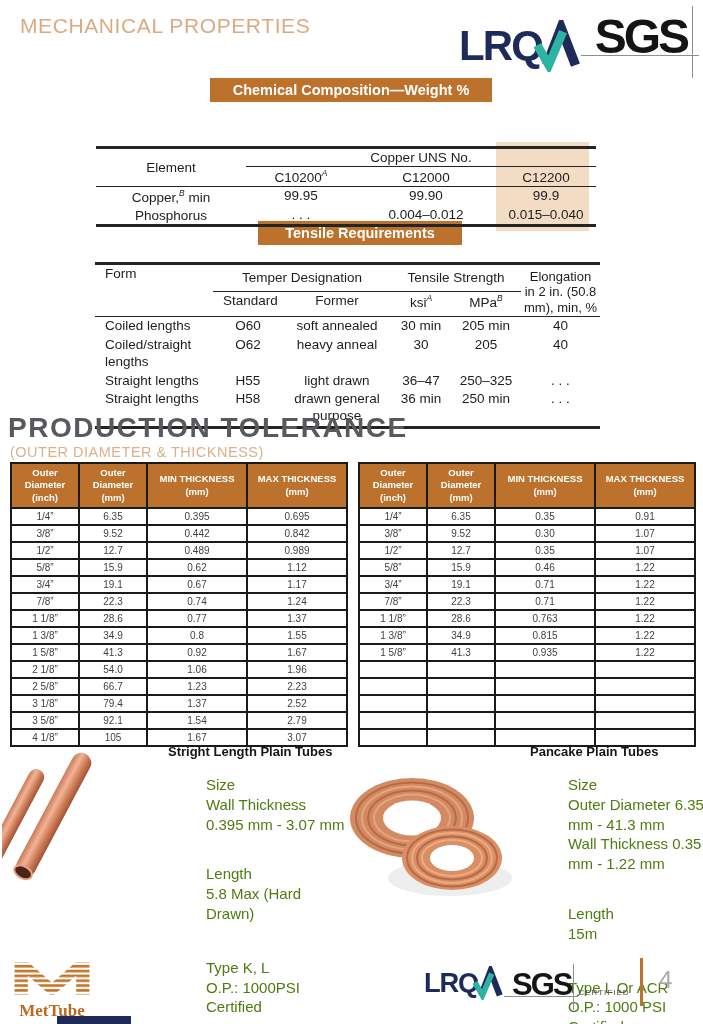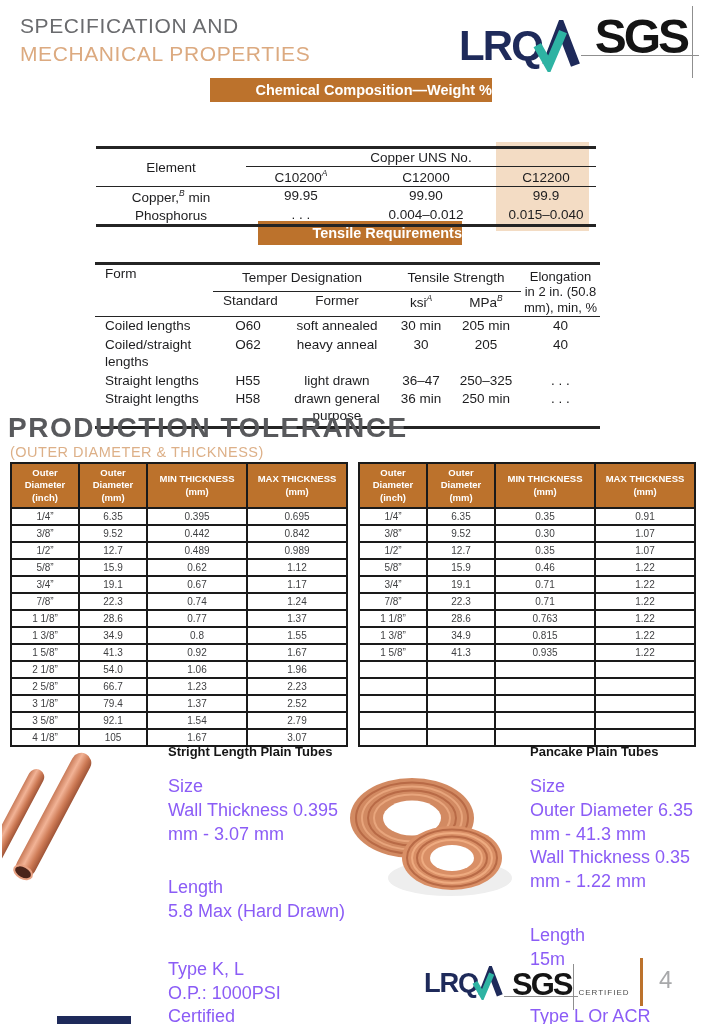--- a/index.html
+++ b/index.html
@@ -11,21 +11,21 @@
   .t1{font-size:21px;letter-spacing:.6px;color:#6a6b6e;line-height:28px;}
   .t2{font-size:21px;letter-spacing:.6px;color:#dcaa80;line-height:28px;}
   .hdr-logos{position:absolute;top:12px;right:10px;display:flex;align-items:flex-start;gap:10px;}
   .lrqa-svg{margin-top:8px;}
   .sgs{position:relative;font-size:48px;font-weight:bold;letter-spacing:-3px;color:#141414;line-height:1.05;padding-right:6px;}
   .sgs::after{content:"";position:absolute;right:0;top:-6px;width:1px;height:72px;background:#8f8f8f;}
   .sgs::before{content:"";position:absolute;left:-14px;right:-6px;bottom:6px;height:1px;background:#8f8f8f;}
 
   
   .banner{position:absolute;background:#bc722c;color:#fff;font-weight:bold;font-size:14.5px;
-          text-align:right;padding:4px 0;}
+          text-align:center;padding:4px 0;}
   .b-chem{top:78px;left:210px;width:282px;}
   .b-tens{top:221px;left:258px;width:204px;}
 
   
   .chemwrap{position:absolute;top:113px;left:96px;width:500px;margin-top:33px;}
   .chem-hl{position:absolute;left:400px;width:93px;top:-4px;bottom:-4px;background:#f3dcc4;}
   table.chem{position:relative;z-index:1;width:100%;border-collapse:collapse;
              border-top:3px solid #242424;border-bottom:3px solid #242424;font-size:13.5px;}
   .chem td{text-align:center;padding:1px 2px;}
   .chem .grp{border-bottom:1.5px solid #242424;}
@@ -58,21 +58,21 @@
   .tol col.c1,.tol col.c2{width:68px;}
   .tol col.c3,.tol col.c4{width:100px;}
 
   
   .pipes-svg{position:absolute;left:2px;top:752px;}
   .coil-svg{position:absolute;left:330px;top:760px;}
   .prod{position:absolute;top:744px;width:178px;}
   .prod.straight{left:168px;}
   .prod.pancake{left:530px;}
   .p-title{font-size:13px;font-weight:bold;color:#161616;margin-bottom:16px;}
-  .p-line{font-size:18px;color:#8b5cf6;line-height:1.32;}
+  .p-line{font-size:15px;color:#4d7c0f;line-height:1.32;margin-left:38px;}
   .gap-a{margin-top:30px;}
   .gap-b{margin-top:34px;}
 
   
   .mettube{position:absolute;left:12px;top:960px;width:80px;text-align:center;}
   .mettube-label{font-family:"Liberation Serif",serif;font-weight:bold;font-size:17px;color:#bc6a20;margin-top:1px;}
   .f-logos{position:absolute;left:424px;top:966px;display:flex;align-items:flex-end;}
   .sgs-f{position:relative;font-size:31px;font-weight:bold;letter-spacing:-2px;color:#141414;line-height:1;padding-right:3px;margin-left:6px;}
   .sgs-f::after{content:"";position:absolute;right:0;top:-5px;width:1px;height:46px;background:#8f8f8f;}
   .sgs-f::before{content:"";position:absolute;left:-8px;right:-4px;bottom:3px;height:1px;background:#8f8f8f;}
@@ -80,21 +80,20 @@
   .pageline{position:absolute;left:640px;top:958px;width:3px;height:48px;background:#bc722c;}
   .pagenum{position:absolute;left:659px;top:966px;font-size:24px;color:#a8a9ab;}
   .bottombar{position:absolute;left:57px;top:1016px;width:74px;height:8px;background:#1e2a5a;}
 </style>
 </head>
 <body>
 
 <div class="page">
 
   <div class="hdr-titles">
-    <div class="t1">SPECIFICATION AND</div>
     <div class="t2">MECHANICAL PROPERTIES</div>
   </div>
 
   <div class="hdr-logos">
     <svg class="lrqa-svg" width="126" height="52" viewBox="0 0 132 52">
       <text x="0" y="41" font-family="Liberation Sans, sans-serif" font-size="44" font-weight="bold" letter-spacing="-2" fill="#1e2a5a">LRQ</text>
       <path d="M92 46 L107 7 L122 46" fill="none" stroke="#1e2a5a" stroke-width="10"></path>
       <path d="M82 25 L94 46 L109 11" fill="none" stroke="#2eb3a3" stroke-width="9"></path>
     </svg>
     <div class="sgs"><span>SGS</span></div>
@@ -466,20 +465,31 @@
     <div class="p-title">Pancake Plain Tubes</div>
     <div class="p-line">Size</div>
     <div class="p-line">Outer Diameter 6.35 mm - 41.3 mm</div>
     <div class="p-line">Wall Thickness 0.35 mm - 1.22 mm</div>
     <div class="p-line gap-a">Length</div>
     <div class="p-line">15m</div>
     <div class="p-line gap-b">Type L Or ACR</div>
     <div class="p-line">O.P.: 1000 PSI Certified</div>
   </div>
 
+  <div class="mettube">
+    <svg width="78" height="36" viewBox="0 0 100 46">
+      <defs>
+        <pattern id="mtst" width="10" height="6.2" patternUnits="userSpaceOnUse">
+          <rect width="10" height="3.4" fill="#c0762c"></rect>
+        </pattern>
+      </defs>
+      <path d="M2,3 L20,3 L50,29 L80,3 L98,3 L98,44 L81,44 L81,20 L53,44 L47,44 L19,20 L19,44 L2,44 Z" fill="url(#mtst)"></path>
+    </svg>
+    <div class="mettube-label">MetTube</div>
+  </div>
 
   <div class="f-logos">
     <svg width="82" height="34" viewBox="0 0 132 52">
       <text x="0" y="41" font-family="Liberation Sans, sans-serif" font-size="44" font-weight="bold" letter-spacing="-2" fill="#1e2a5a">LRQ</text>
       <path d="M92 46 L107 7 L122 46" fill="none" stroke="#1e2a5a" stroke-width="10"></path>
       <path d="M82 25 L94 46 L109 11" fill="none" stroke="#2eb3a3" stroke-width="9"></path>
     </svg>
     <div class="sgs-f"><span>SGS</span></div>
     <div class="certified">CERTIFIED</div>
   </div>

